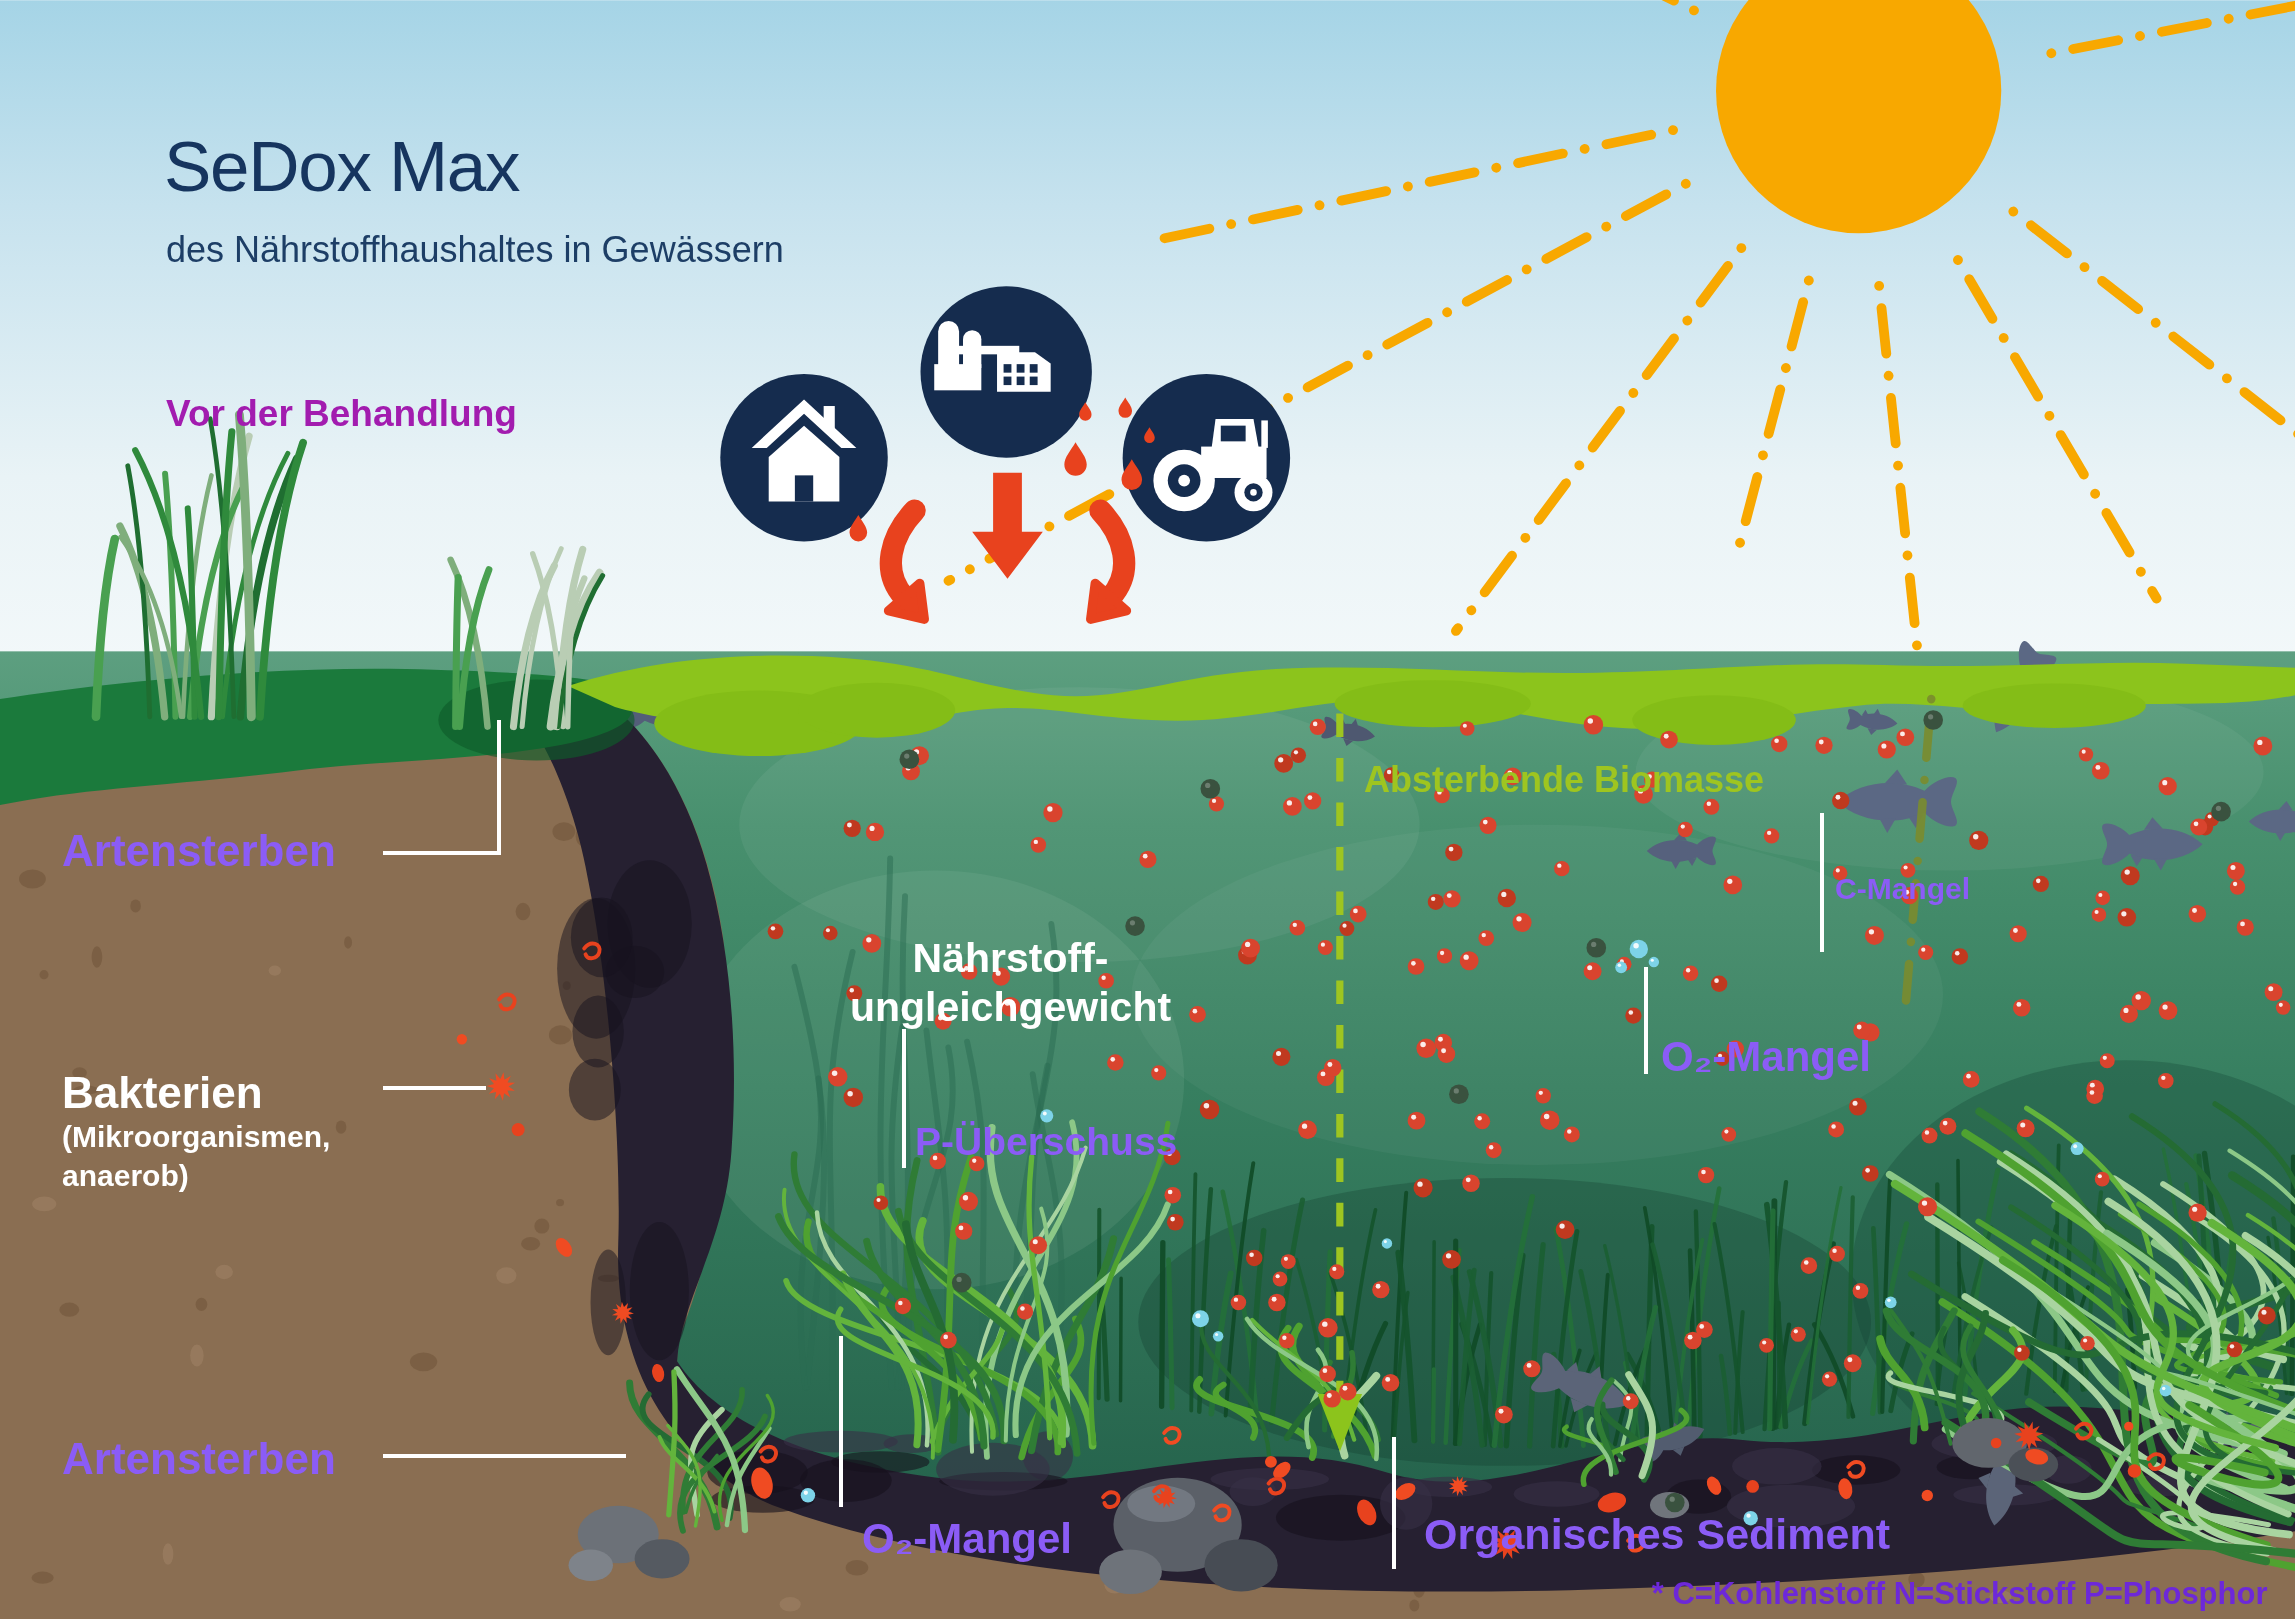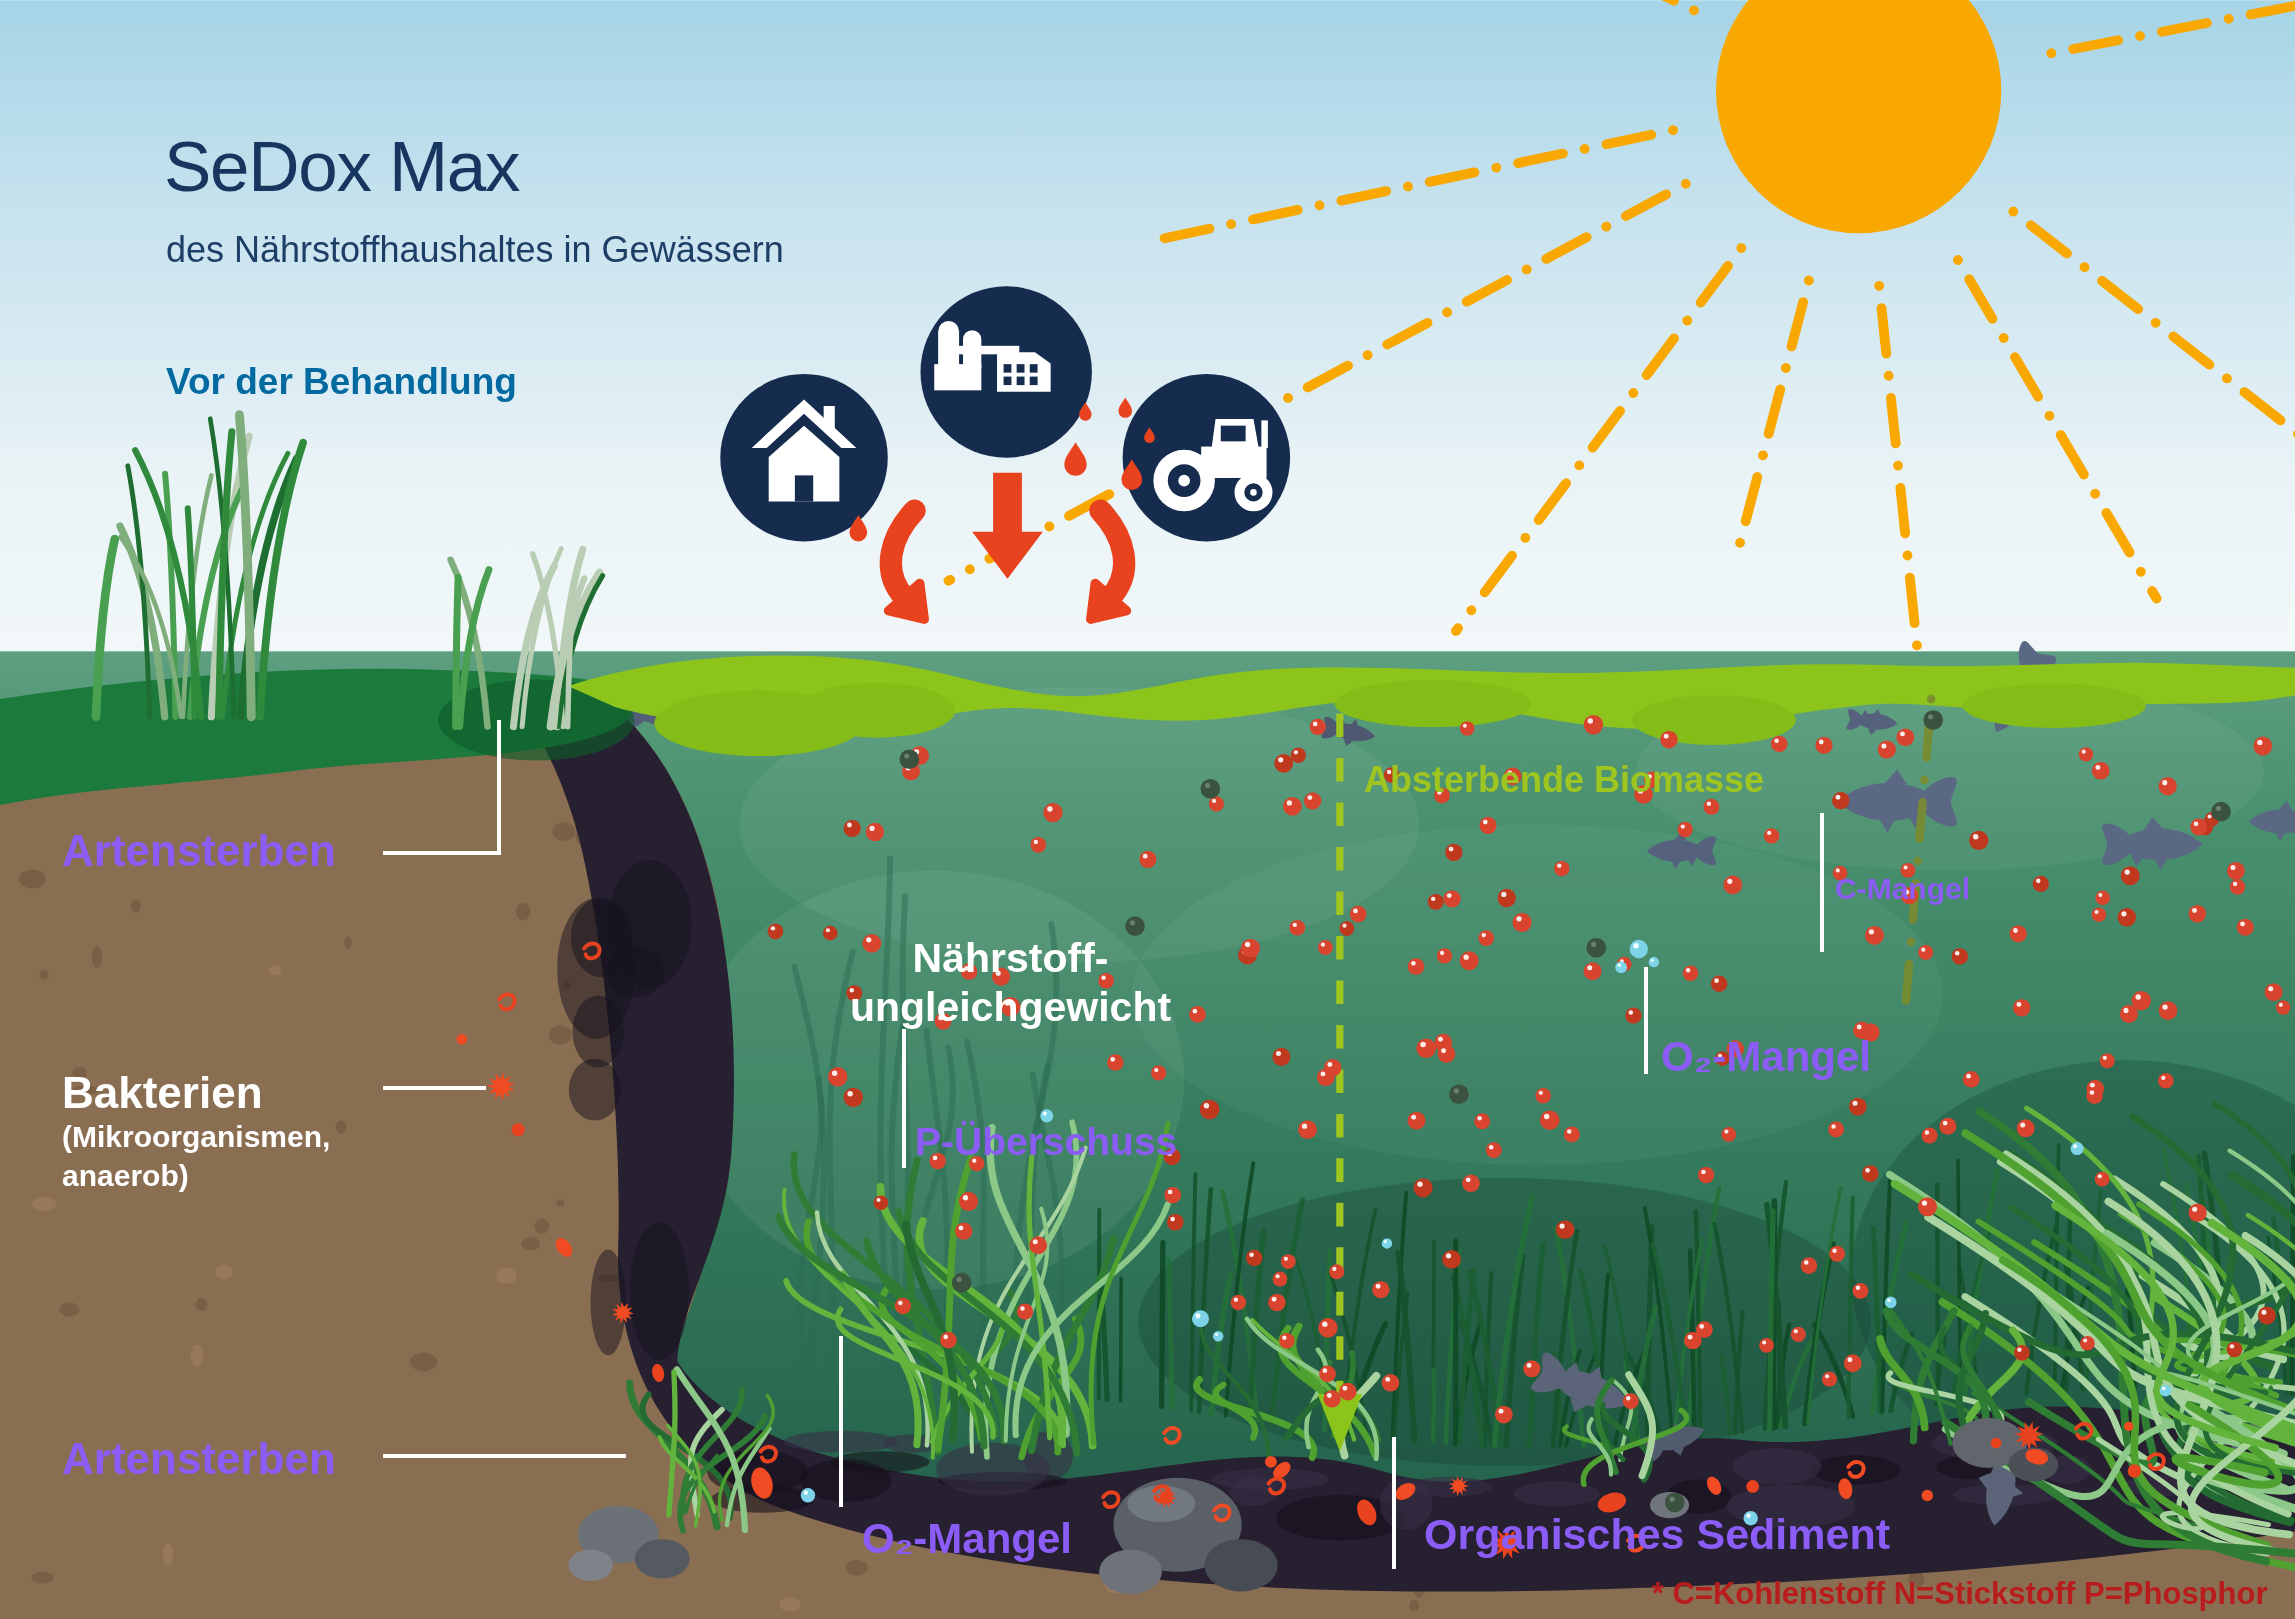--- a/index.html
+++ b/index.html
@@ -3,31 +3,31 @@
 <meta charset="utf-8">
 <style>
   html,body{margin:0;padding:0;background:#dfeef5;}
   .stage{position:relative;width:2295px;height:1620px;overflow:hidden;
          font-family:"Liberation Sans",sans-serif;}
   .stage svg.scene{position:absolute;left:0;top:0;}
   .lbl{position:absolute;color:#8b5cf6;font-weight:bold;white-space:nowrap;}
   .cline{position:absolute;background:#fff;}
   .title{position:absolute;color:#16355f;font-weight:normal;font-size:71px;letter-spacing:-1.3px;}
   .subtitle{position:absolute;color:#1d3e66;font-weight:normal;font-size:36px;line-height:1.42;}
-  .phase{position:absolute;color:#0369a1;font-weight:bold;font-size:37px;}
+  .phase{position:absolute;color:#a21caf;font-weight:bold;font-size:37px;margin-top:32px;}
   .nutr{position:absolute;left:749px;top:934px;width:523px;text-align:center;
         color:#fff;font-weight:bold;font-size:41px;line-height:1.2;}
   .biomasse{position:absolute;left:1364px;top:759px;color:#9ec520;font-weight:bold;font-size:36px;}
   .baktblock{position:absolute;left:62px;top:1068px;width:308px;color:#fff;font-weight:bold;}
   .bakt-main{font-size:44px;line-height:1.12;}
   .bakt-sub{font-size:30px;line-height:1.3;}
   .cnpbox{position:absolute;left:923px;top:729px;width:174px;height:174px;box-sizing:border-box;
           background:#fff;border:7.2px solid #16355f;border-radius:3.3px;text-align:center;}
   .cnptext{color:#16355f;font-weight:bold;font-size:50px;letter-spacing:-0.7px;margin-top:22px;}
-  .foot{position:absolute;right:27.5px;top:1576px;color:#b91c1c;font-weight:bold;font-size:31px;}
+  .foot{position:absolute;right:27.5px;top:1576px;color:#6d28d9;font-weight:bold;font-size:31px;}
 </style>
 </head>
 <body>
 
 <div class="stage">
 
 <svg class="scene" width="2295" height="1620" viewBox="0 0 3508 2475">
   <defs>
     <linearGradient id="skyg" x1="0" y1="0" x2="0" y2="1">
       <stop offset="0" stop-color="#a5d4e6"></stop>

